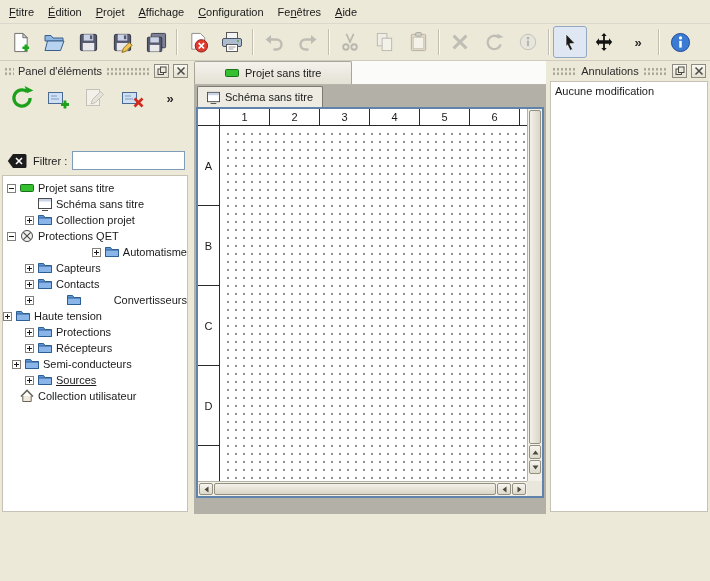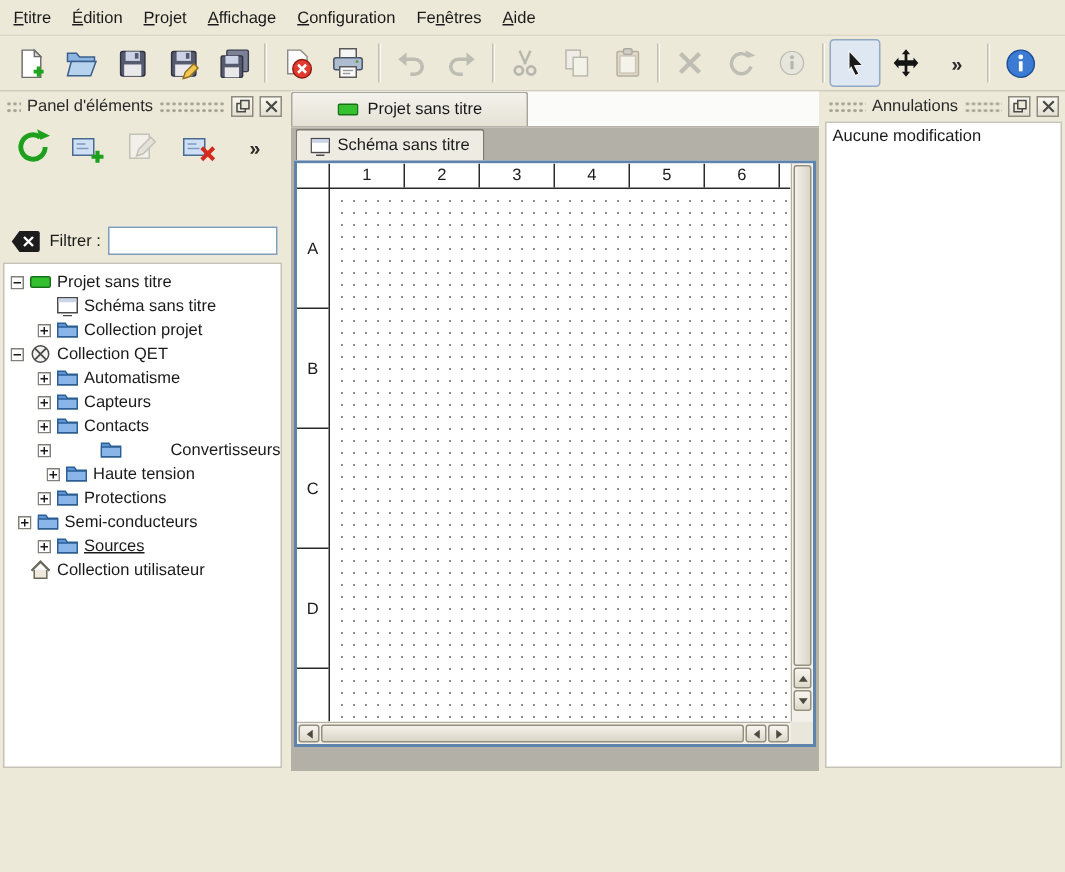--- a/index.html
+++ b/index.html
@@ -446,111 +446,126 @@
                 <rect x="0.5" y="0.5" width="8" height="8" fill="#ffffff" stroke="#82807a"></rect>
                 <path d="M2 4.5h5" stroke="#1a1a1a"></path>
               </svg>
             </span>
             <span class="ic">
               <svg width="14" height="14" viewBox="0 0 14 14">
                 <circle cx="7" cy="7" r="5.5" fill="#f2f2f0" stroke="#4a4a4a"></circle>
                 <path d="M3.3 3.3l7.4 7.4M10.7 3.3l-7.4 7.4" stroke="#4a4a4a" stroke-width="1.2"></path>
               </svg>
             </span>
-            <span class="tree-label">Collection QET</span>
+            <span class="tree-label">Protections QET</span>
+          </div>
+          <div class="tree-row" style="padding-left: 22px; justify-content: flex-end;">
+            <span class="ic">
+              <svg width="9" height="9" viewBox="0 0 9 9">
+                <rect x="0.5" y="0.5" width="8" height="8" fill="#ffffff" stroke="#82807a"></rect>
+                <path d="M2 4.5h5M4.5 2v5" stroke="#1a1a1a"></path>
+              </svg>
+            </span>
+            <span class="ic">
+              <svg width="14" height="14" viewBox="0 0 14 14">
+                <path d="M0.5 2.5h5l1.5 2h6.5v7H0.5z" fill="#5e97d8" stroke="#2d5f94"></path>
+                <path d="M0.5 5h13v6.5H0.5z" fill="#8ab5e8" stroke="#2d5f94"></path>
+              </svg>
+            </span>
+            <span class="tree-label">Automatisme</span>
           </div>
           <div class="tree-row" style="padding-left: 22px;">
             <span class="ic">
               <svg width="9" height="9" viewBox="0 0 9 9">
                 <rect x="0.5" y="0.5" width="8" height="8" fill="#ffffff" stroke="#82807a"></rect>
                 <path d="M2 4.5h5M4.5 2v5" stroke="#1a1a1a"></path>
               </svg>
             </span>
             <span class="ic">
               <svg width="14" height="14" viewBox="0 0 14 14">
                 <path d="M0.5 2.5h5l1.5 2h6.5v7H0.5z" fill="#5e97d8" stroke="#2d5f94"></path>
                 <path d="M0.5 5h13v6.5H0.5z" fill="#8ab5e8" stroke="#2d5f94"></path>
               </svg>
             </span>
-            <span class="tree-label">Automatisme</span>
+            <span class="tree-label">Capteurs</span>
           </div>
           <div class="tree-row" style="padding-left: 22px;">
             <span class="ic">
               <svg width="9" height="9" viewBox="0 0 9 9">
                 <rect x="0.5" y="0.5" width="8" height="8" fill="#ffffff" stroke="#82807a"></rect>
                 <path d="M2 4.5h5M4.5 2v5" stroke="#1a1a1a"></path>
               </svg>
             </span>
             <span class="ic">
               <svg width="14" height="14" viewBox="0 0 14 14">
                 <path d="M0.5 2.5h5l1.5 2h6.5v7H0.5z" fill="#5e97d8" stroke="#2d5f94"></path>
                 <path d="M0.5 5h13v6.5H0.5z" fill="#8ab5e8" stroke="#2d5f94"></path>
               </svg>
             </span>
-            <span class="tree-label">Capteurs</span>
+            <span class="tree-label">Contacts</span>
+          </div>
+          <div class="tree-row" style="padding-left: 22px; justify-content: space-between;">
+            <span class="ic">
+              <svg width="9" height="9" viewBox="0 0 9 9">
+                <rect x="0.5" y="0.5" width="8" height="8" fill="#ffffff" stroke="#82807a"></rect>
+                <path d="M2 4.5h5M4.5 2v5" stroke="#1a1a1a"></path>
+              </svg>
+            </span>
+            <span class="ic">
+              <svg width="14" height="14" viewBox="0 0 14 14">
+                <path d="M0.5 2.5h5l1.5 2h6.5v7H0.5z" fill="#5e97d8" stroke="#2d5f94"></path>
+                <path d="M0.5 5h13v6.5H0.5z" fill="#8ab5e8" stroke="#2d5f94"></path>
+              </svg>
+            </span>
+            <span class="tree-label">Convertisseurs</span>
+          </div>
+          <div class="tree-row" style="">
+            <span class="ic">
+              <svg width="9" height="9" viewBox="0 0 9 9">
+                <rect x="0.5" y="0.5" width="8" height="8" fill="#ffffff" stroke="#82807a"></rect>
+                <path d="M2 4.5h5M4.5 2v5" stroke="#1a1a1a"></path>
+              </svg>
+            </span>
+            <span class="ic">
+              <svg width="14" height="14" viewBox="0 0 14 14">
+                <path d="M0.5 2.5h5l1.5 2h6.5v7H0.5z" fill="#5e97d8" stroke="#2d5f94"></path>
+                <path d="M0.5 5h13v6.5H0.5z" fill="#8ab5e8" stroke="#2d5f94"></path>
+              </svg>
+            </span>
+            <span class="tree-label">Haute tension</span>
           </div>
           <div class="tree-row" style="padding-left: 22px;">
             <span class="ic">
               <svg width="9" height="9" viewBox="0 0 9 9">
                 <rect x="0.5" y="0.5" width="8" height="8" fill="#ffffff" stroke="#82807a"></rect>
                 <path d="M2 4.5h5M4.5 2v5" stroke="#1a1a1a"></path>
               </svg>
             </span>
             <span class="ic">
               <svg width="14" height="14" viewBox="0 0 14 14">
                 <path d="M0.5 2.5h5l1.5 2h6.5v7H0.5z" fill="#5e97d8" stroke="#2d5f94"></path>
                 <path d="M0.5 5h13v6.5H0.5z" fill="#8ab5e8" stroke="#2d5f94"></path>
               </svg>
             </span>
-            <span class="tree-label">Contacts</span>
-          </div>
-          <div class="tree-row" style="padding-left: 22px; justify-content: space-between;">
-            <span class="ic">
-              <svg width="9" height="9" viewBox="0 0 9 9">
-                <rect x="0.5" y="0.5" width="8" height="8" fill="#ffffff" stroke="#82807a"></rect>
-                <path d="M2 4.5h5M4.5 2v5" stroke="#1a1a1a"></path>
-              </svg>
-            </span>
-            <span class="ic">
-              <svg width="14" height="14" viewBox="0 0 14 14">
-                <path d="M0.5 2.5h5l1.5 2h6.5v7H0.5z" fill="#5e97d8" stroke="#2d5f94"></path>
-                <path d="M0.5 5h13v6.5H0.5z" fill="#8ab5e8" stroke="#2d5f94"></path>
-              </svg>
-            </span>
-            <span class="tree-label">Convertisseurs</span>
-          </div>
-          <div class="tree-row" style=" margin-left: 28px;">
-            <span class="ic">
-              <svg width="9" height="9" viewBox="0 0 9 9">
-                <rect x="0.5" y="0.5" width="8" height="8" fill="#ffffff" stroke="#82807a"></rect>
-                <path d="M2 4.5h5M4.5 2v5" stroke="#1a1a1a"></path>
-              </svg>
-            </span>
-            <span class="ic">
-              <svg width="14" height="14" viewBox="0 0 14 14">
-                <path d="M0.5 2.5h5l1.5 2h6.5v7H0.5z" fill="#5e97d8" stroke="#2d5f94"></path>
-                <path d="M0.5 5h13v6.5H0.5z" fill="#8ab5e8" stroke="#2d5f94"></path>
-              </svg>
-            </span>
-            <span class="tree-label">Haute tension</span>
+            <span class="tree-label">Protections</span>
           </div>
           <div class="tree-row" style="padding-left: 22px;">
             <span class="ic">
               <svg width="9" height="9" viewBox="0 0 9 9">
                 <rect x="0.5" y="0.5" width="8" height="8" fill="#ffffff" stroke="#82807a"></rect>
                 <path d="M2 4.5h5M4.5 2v5" stroke="#1a1a1a"></path>
               </svg>
             </span>
             <span class="ic">
               <svg width="14" height="14" viewBox="0 0 14 14">
                 <path d="M0.5 2.5h5l1.5 2h6.5v7H0.5z" fill="#5e97d8" stroke="#2d5f94"></path>
                 <path d="M0.5 5h13v6.5H0.5z" fill="#8ab5e8" stroke="#2d5f94"></path>
               </svg>
             </span>
-            <span class="tree-label">Protections</span>
+            <span class="tree-label">Récepteurs</span>
           </div>
           <div class="tree-row" style="padding-left: 9px;">
             <span class="ic">
               <svg width="9" height="9" viewBox="0 0 9 9">
                 <rect x="0.5" y="0.5" width="8" height="8" fill="#ffffff" stroke="#82807a"></rect>
                 <path d="M2 4.5h5M4.5 2v5" stroke="#1a1a1a"></path>
               </svg>
             </span>
             <span class="ic">
               <svg width="14" height="14" viewBox="0 0 14 14">

